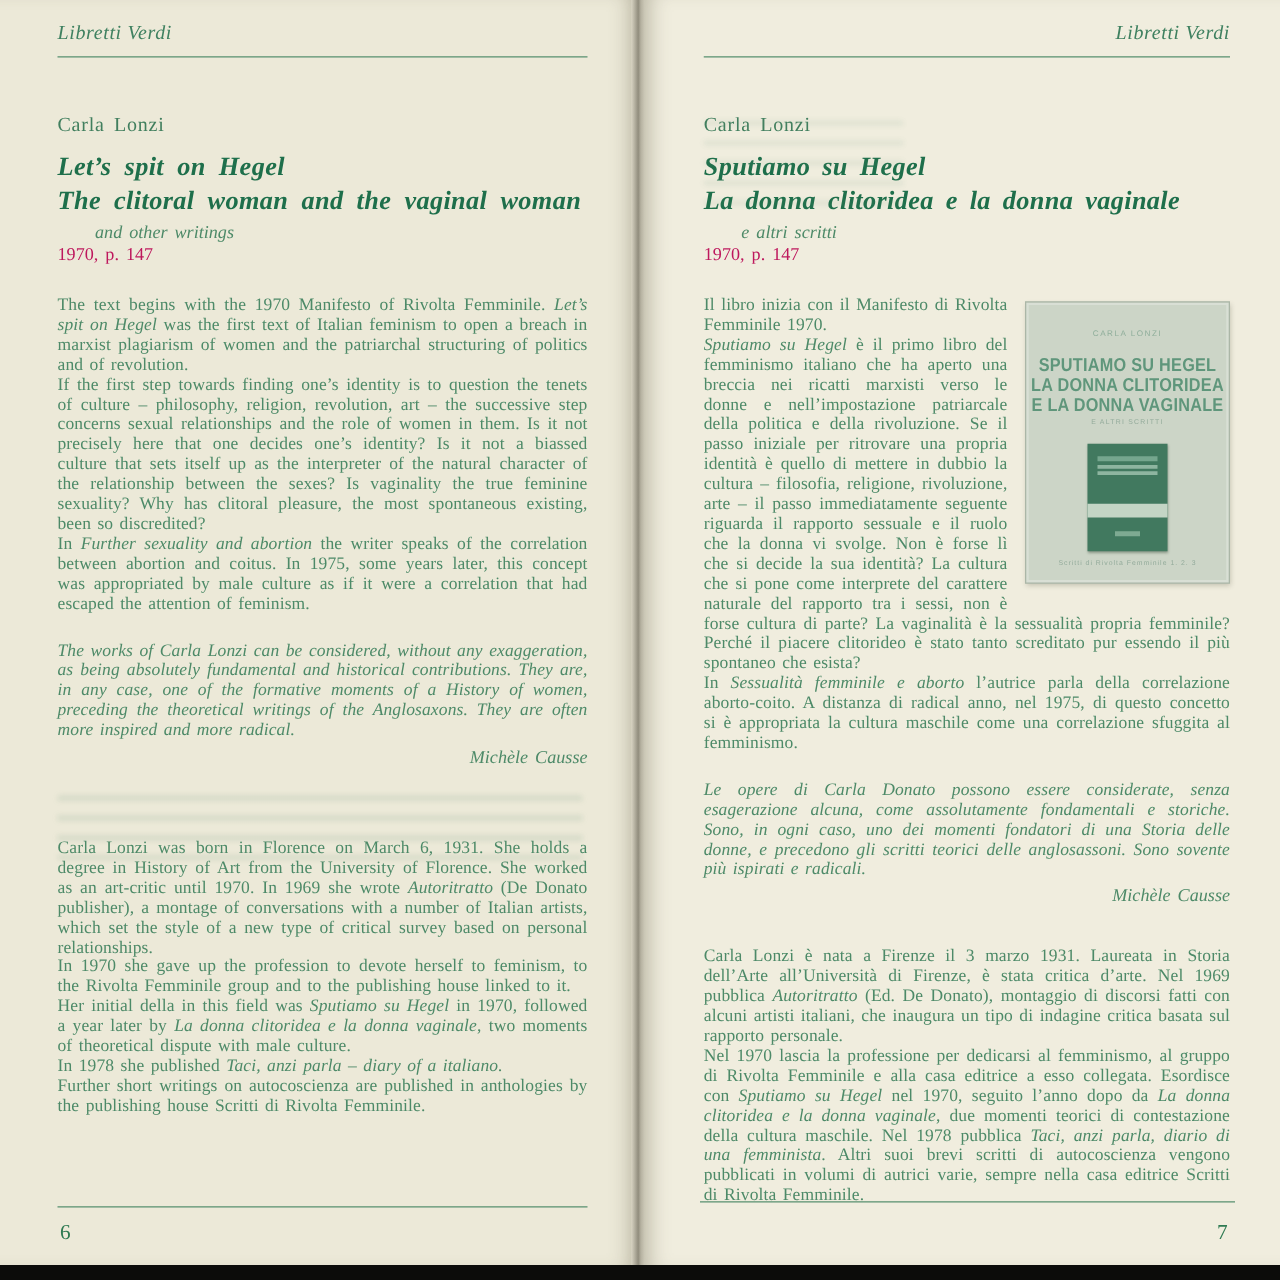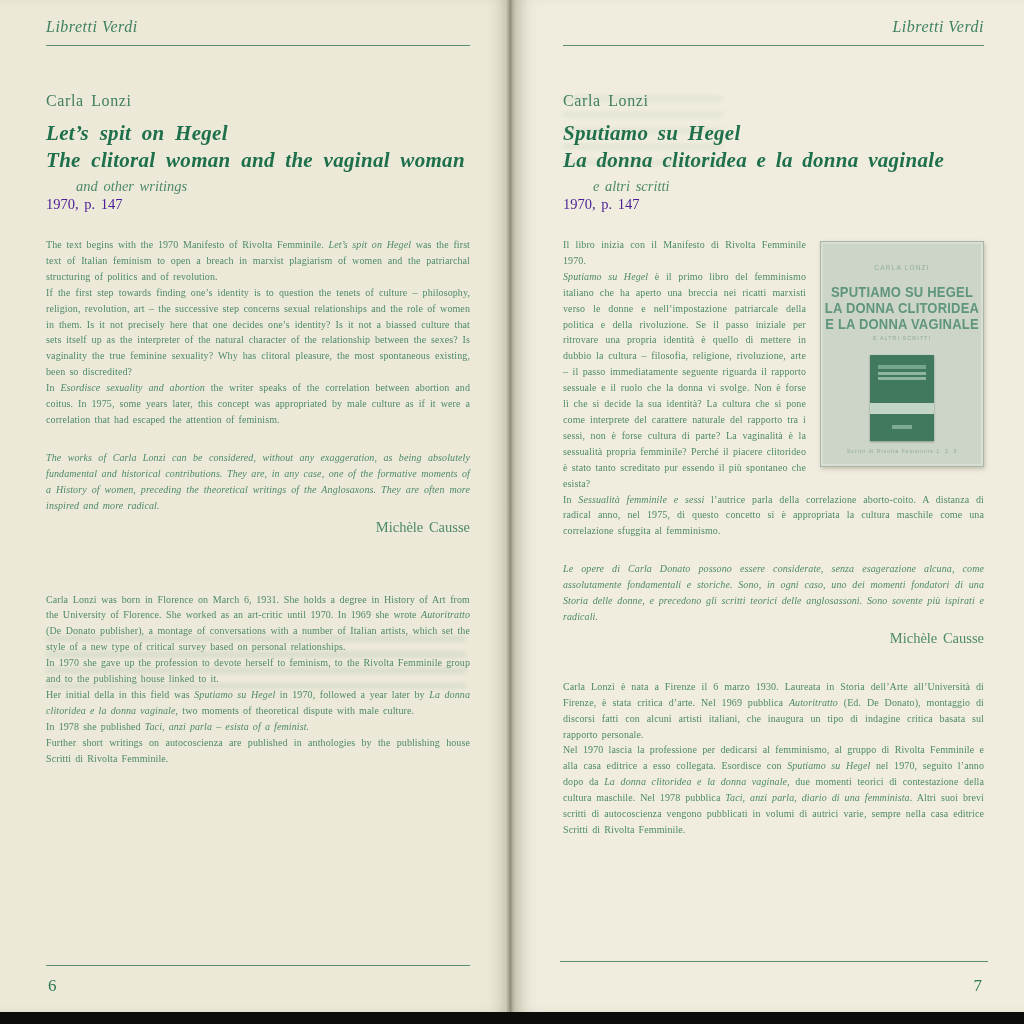--- a/index.html
+++ b/index.html
@@ -51,35 +51,35 @@
     text-align:justify;word-spacing:5px;letter-spacing:.3px;
   }
   .page.right .book-title{word-spacing:4px;}
   .page.right .book-title .title-line{white-space:nowrap;}
   .subtitle{
     font-style:italic;font-size:14.5px;line-height:18px;margin-top:3px;color:#4d8a68;
     word-spacing:2px;
     margin-left:30px;
   }
   .edition{
-    font-size:14.5px;line-height:18px;color:#4c1d95;word-spacing:2px;
+    font-size:14.5px;line-height:18px;color:#be185d;word-spacing:2px;
   }
 
   .body-block{margin-top:24px;}
   .para{
-    font-size:10px;line-height:15.9px;text-align:justify;
+    font-size:14px;line-height:15.9px;text-align:justify;
     letter-spacing:.1px;word-spacing:1.5px;margin:0;
     color:#4d8a68;
   }
   .para i{font-style:italic;}
 
   .quote-block{margin-top:22px;}
   .quote-block .para{font-style:italic;}
   .quote-sig{
-    margin-top:5px;text-align:right;font-size:14.5px;color:#4d8a68;
+    margin-top:5px;text-align:right;font-style:italic;font-size:14.5px;color:#4d8a68;
     word-spacing:2px;
   }
 
   .bio-block{margin-top:56px;}
   .page.right .bio-block{margin-top:32px;}
 
   .cover{
     float:right;width:164px;height:226px;margin:4px 0 10px 14px;
     background:#ccd5c7;border:1px solid rgba(70,90,70,.25);
     box-shadow:0 0 0 2px rgba(255,255,255,.25) inset, 1px 2px 4px rgba(60,60,40,.25);
@@ -146,35 +146,35 @@
     <div class="book-title">
       <div class="title-line">Let’s spit on Hegel</div>
       <div class="title-line">The clitoral woman and the vaginal woman</div>
     </div>
     <div class="subtitle">and other writings</div>
     <div class="edition">1970, p. 147</div>
 
     <div class="body-block">
       <p class="para"><span>The text begins with the 1970 Manifesto of Rivolta Femminile. </span><i>Let’s spit on Hegel</i><span> was the first text of Italian feminism to open a breach in marxist plagiarism of women and the patriarchal structuring of politics and of revolution.</span></p>
       <p class="para"><span>If the first step towards finding one’s identity is to question the tenets of culture – philosophy, religion, revolution, art – the successive step concerns sexual relationships and the role of women in them. Is it not precisely here that one decides one’s identity? Is it not a biassed culture that sets itself up as the interpreter of the natural character of the relationship between the sexes? Is vaginality the true feminine sexuality? Why has clitoral pleasure, the most spontaneous existing, been so discredited?</span></p>
-      <p class="para"><span>In </span><i>Esordisce sexuality and abortion</i><span> the writer speaks of the correlation between abortion and coitus. In 1975, some years later, this concept was appropriated by male culture as if it were a correlation that had escaped the attention of feminism.</span></p>
+      <p class="para"><span>In </span><i>Further sexuality and abortion</i><span> the writer speaks of the correlation between abortion and coitus. In 1975, some years later, this concept was appropriated by male culture as if it were a correlation that had escaped the attention of feminism.</span></p>
     </div>
 
     <div class="quote-block">
       <p class="para"><span>The works of Carla Lonzi can be considered, without any exaggeration, as being absolutely fundamental and historical contributions. They are, in any case, one of the formative moments of a History of women, preceding the theoretical writings of the Anglosaxons. They are often more inspired and more radical.</span></p>
       <div class="quote-sig">Michèle Causse</div>
     </div>
 
     <div class="ghost g-left"></div>
 
     <div class="bio-block">
       <p class="para"><span>Carla Lonzi was born in Florence on March 6, 1931. She holds a degree in History of Art from the University of Florence. She worked as an art-critic until 1970. In 1969 she wrote </span><i>Autoritratto</i><span> (De Donato publisher), a montage of conversations with a number of Italian artists, which set the style of a new type of critical survey based on personal relationships.</span></p>
       <p class="para"><span>In 1970 she gave up the profession to devote herself to feminism, to the Rivolta Femminile group and to the publishing house linked to it.</span></p>
       <p class="para"><span>Her initial della in this field was </span><i>Sputiamo su Hegel</i><span> in 1970, followed a year later by </span><i>La donna clitoridea e la donna vaginale</i><span>, two moments of theoretical dispute with male culture.</span></p>
-      <p class="para"><span>In 1978 she published </span><i>Taci, anzi parla – esista of a feminist.</i></p>
+      <p class="para"><span>In 1978 she published </span><i>Taci, anzi parla – diary of a italiano.</i></p>
       <p class="para"><span>Further short writings on autocoscienza are published in anthologies by the publishing house Scritti di Rivolta Femminile.</span></p>
     </div>
 
     <div class="foot-rule"></div>
     <div class="page-number">6</div>
   </div>
 
   <div class="gutter"></div>
 
   <div class="page right">
@@ -205,30 +205,30 @@
           <div class="mini-line l1"></div>
           <div class="mini-line l2"></div>
           <div class="mini-line l3"></div>
           <div class="mini-band"></div>
           <div class="mini-mark"></div>
         </div>
         <div class="cover-imprint">Scritti di Rivolta Femminile 1. 2. 3</div>
       </div>
       <p class="para"><span>Il libro inizia con il Manifesto di Rivolta Femminile 1970.</span></p>
       <p class="para"><i>Sputiamo su Hegel</i><span> è il primo libro del femminismo italiano che ha aperto una breccia nei ricatti marxisti verso le donne e nell’impostazione patriarcale della politica e della rivoluzione. Se il passo iniziale per ritrovare una propria identità è quello di mettere in dubbio la cultura – filosofia, religione, rivoluzione, arte – il passo immediatamente seguente riguarda il rapporto sessuale e il ruolo che la donna vi svolge. Non è forse lì che si decide la sua identità? La cultura che si pone come interprete del carattere naturale del rapporto tra i sessi, non è forse cultura di parte? La vaginalità è la sessualità propria femminile? Perché il piacere clitorideo è stato tanto screditato pur essendo il più spontaneo che esista?</span></p>
-      <p class="para"><span>In </span><i>Sessualità femminile e sessi</i><span> l’autrice parla della correlazione aborto-coito. A distanza di radical anno, nel 1975, di questo concetto si è appropriata la cultura maschile come una correlazione sfuggita al femminismo.</span></p>
+      <p class="para"><span>In </span><i>Sessualità femminile e aborto</i><span> l’autrice parla della correlazione aborto-coito. A distanza di radical anno, nel 1975, di questo concetto si è appropriata la cultura maschile come una correlazione sfuggita al femminismo.</span></p>
     </div>
 
     <div class="quote-block">
       <p class="para"><span>Le opere di Carla Donato possono essere considerate, senza esagerazione alcuna, come assolutamente fondamentali e storiche. Sono, in ogni caso, uno dei momenti fondatori di una Storia delle donne, e precedono gli scritti teorici delle anglosassoni. Sono sovente più ispirati e radicali.</span></p>
       <div class="quote-sig">Michèle Causse</div>
     </div>
 
     <div class="bio-block">
-      <p class="para"><span>Carla Lonzi è nata a Firenze il 6 marzo 1930. Laureata in Storia dell’Arte all’Università di Firenze, è stata critica d’arte. Nel 1969 pubblica </span><i>Autoritratto</i><span> (Ed. De Donato), montaggio di discorsi fatti con alcuni artisti italiani, che inaugura un tipo di indagine critica basata sul rapporto personale.</span></p>
+      <p class="para"><span>Carla Lonzi è nata a Firenze il 3 marzo 1931. Laureata in Storia dell’Arte all’Università di Firenze, è stata critica d’arte. Nel 1969 pubblica </span><i>Autoritratto</i><span> (Ed. De Donato), montaggio di discorsi fatti con alcuni artisti italiani, che inaugura un tipo di indagine critica basata sul rapporto personale.</span></p>
       <p class="para"><span>Nel 1970 lascia la professione per dedicarsi al femminismo, al gruppo di Rivolta Femminile e alla casa editrice a esso collegata. Esordisce con </span><i>Sputiamo su Hegel</i><span> nel 1970, seguito l’anno dopo da </span><i>La donna clitoridea e la donna vaginale</i><span>, due momenti teorici di contestazione della cultura maschile. Nel 1978 pubblica </span><i>Taci, anzi parla, diario di una femminista</i><span>. Altri suoi brevi scritti di autocoscienza vengono pubblicati in volumi di autrici varie, sempre nella casa editrice Scritti di Rivolta Femminile.</span></p>
     </div>
 
     <div class="foot-rule"></div>
     <div class="page-number">7</div>
   </div>
 
   <div class="bottom-edge"></div>
 </div>
 

